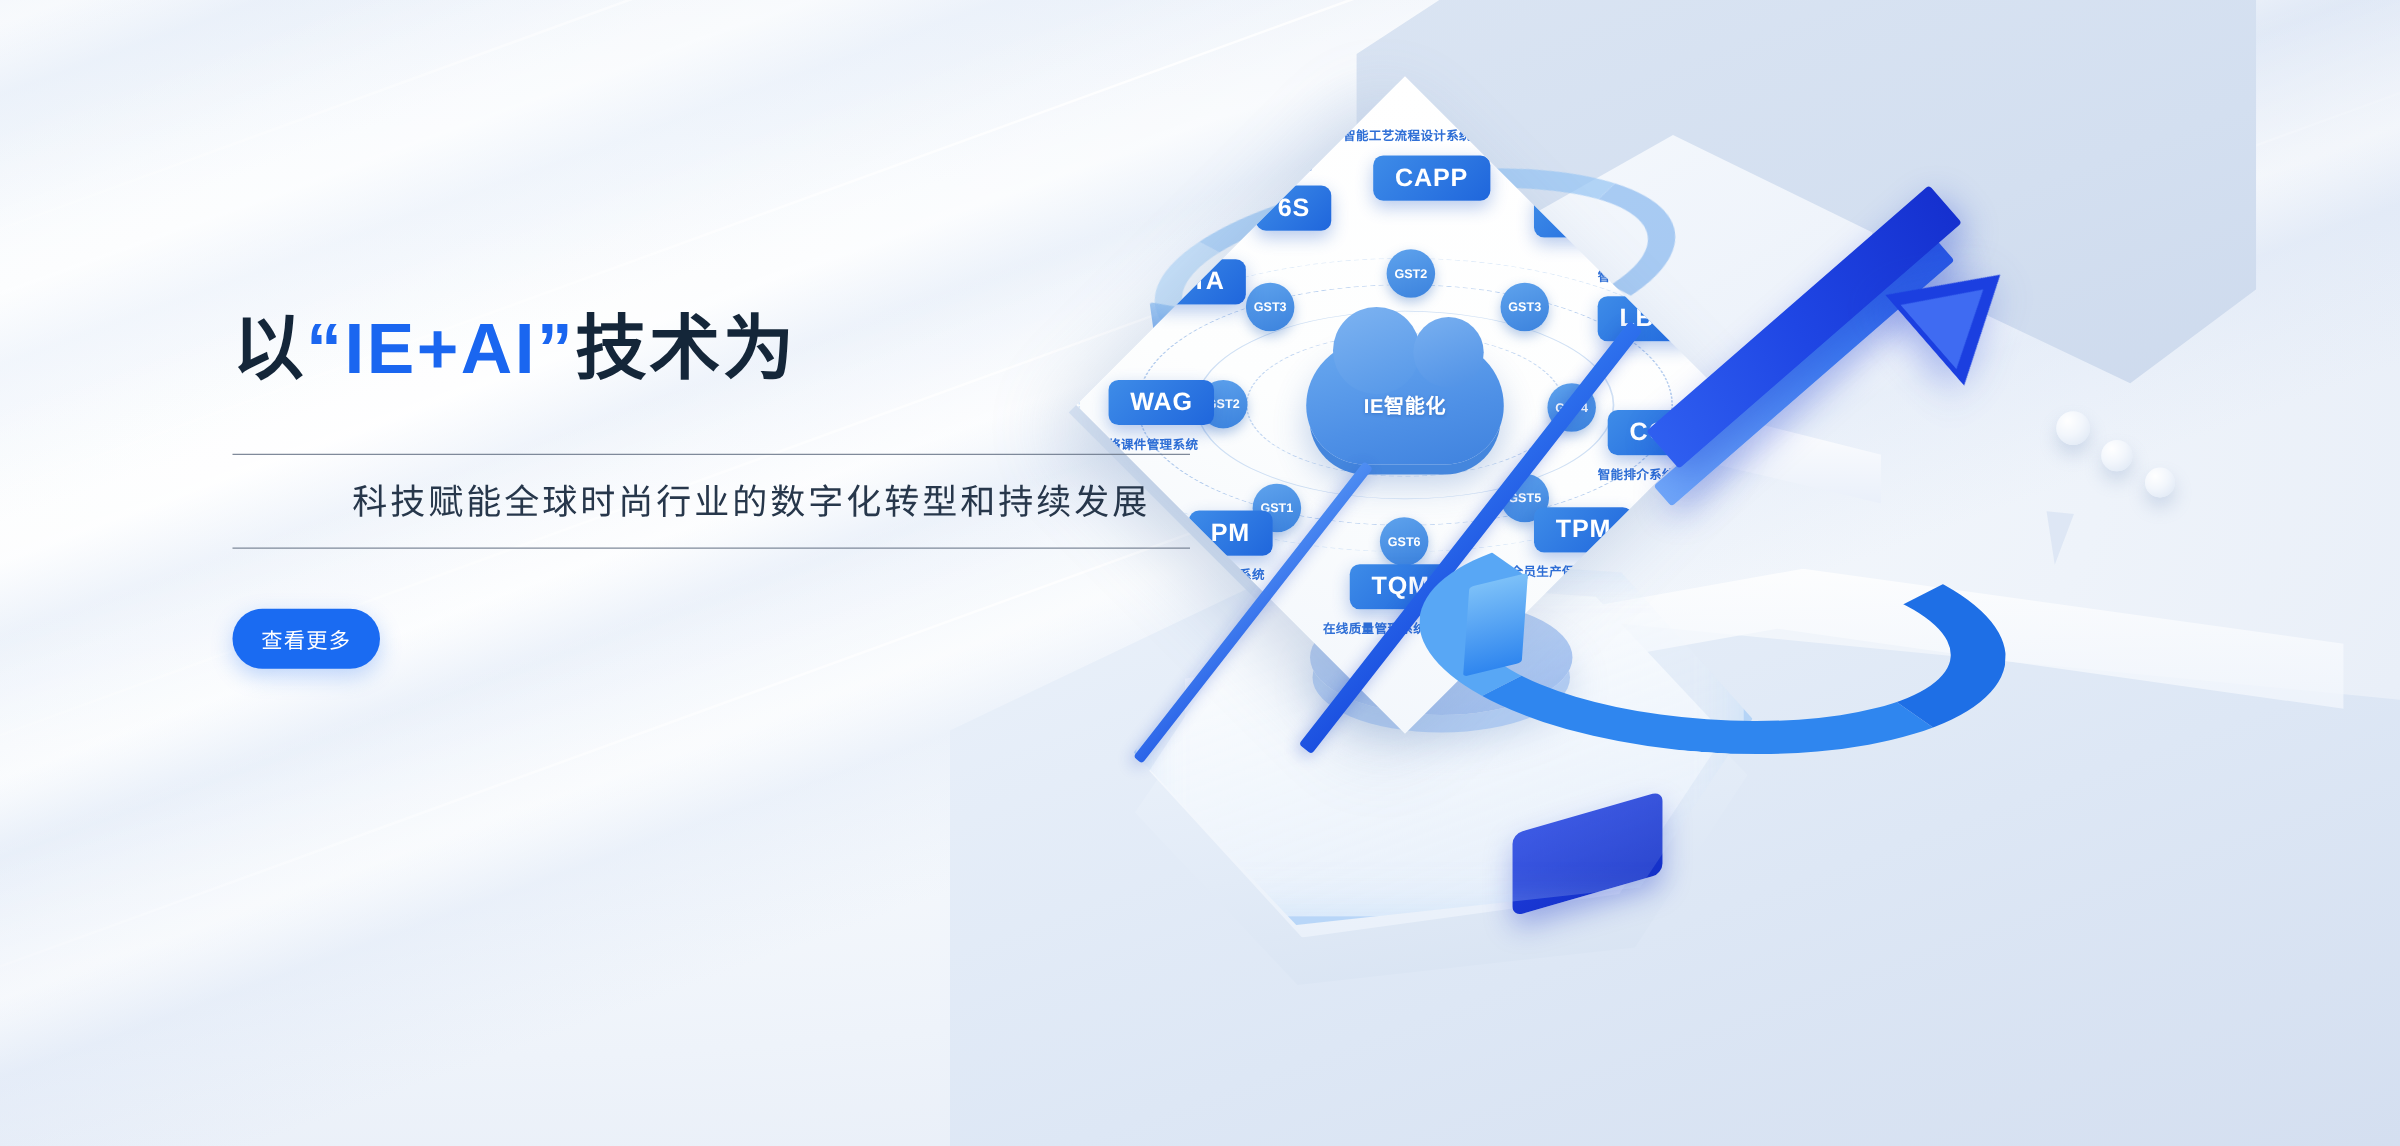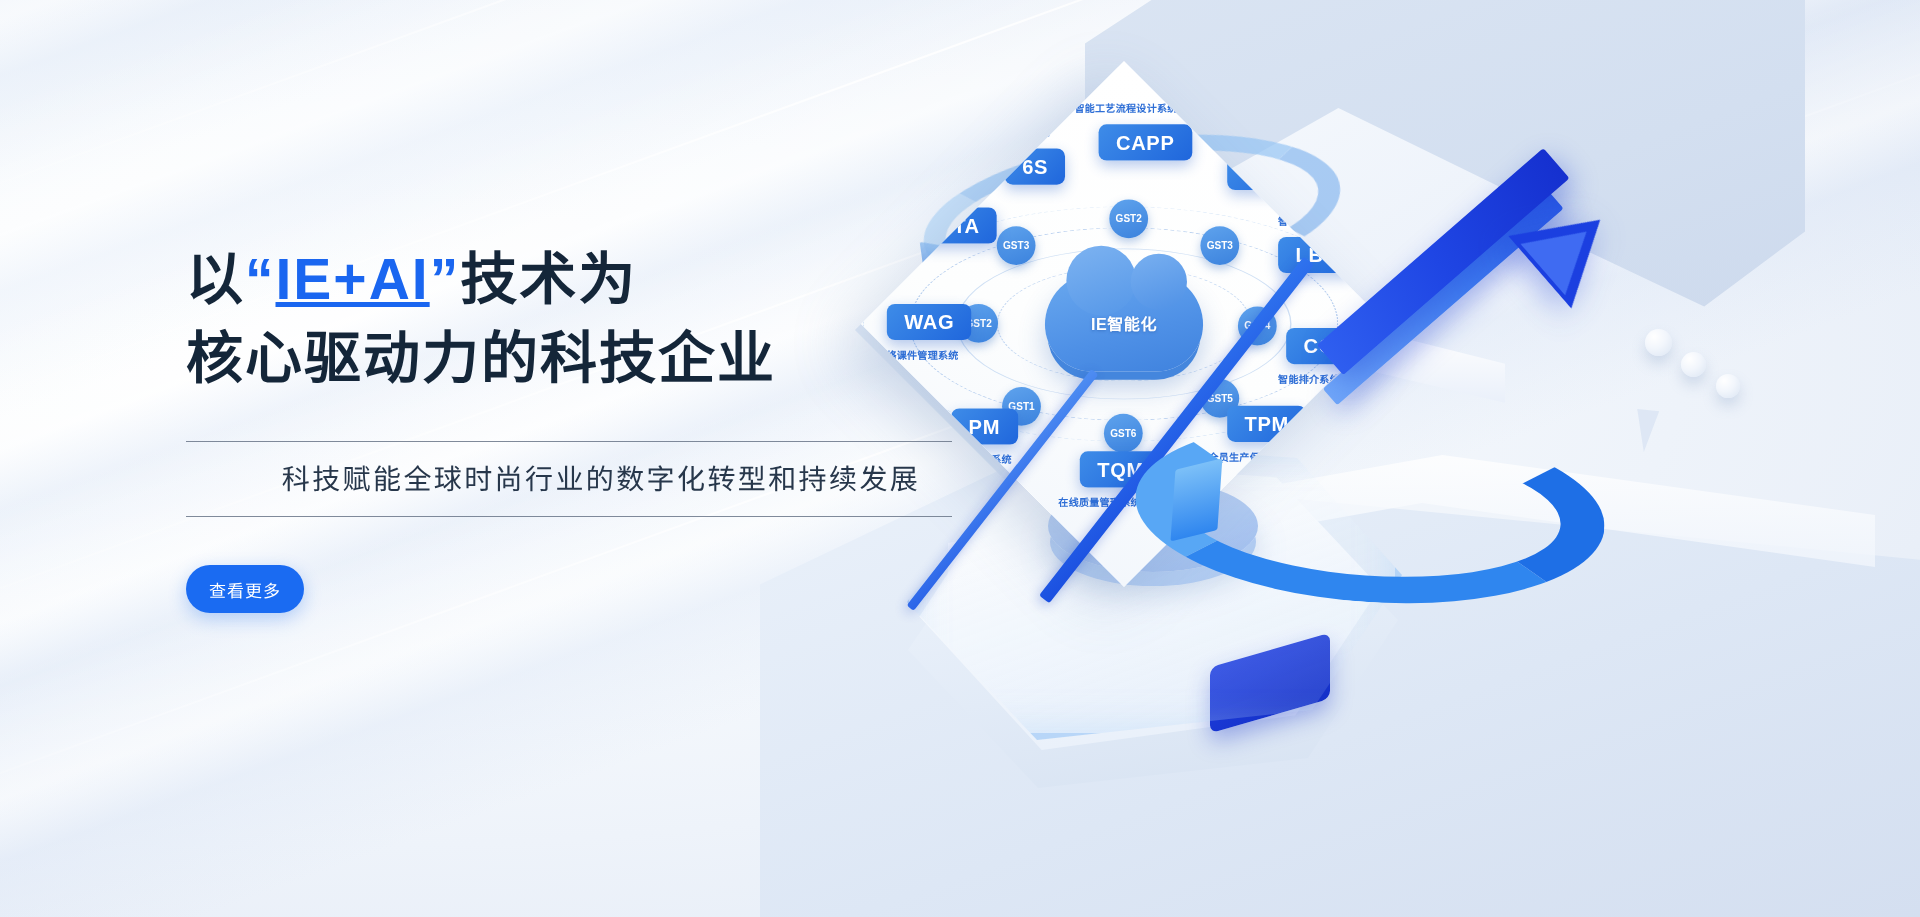--- a/index.html
+++ b/index.html
@@ -89,21 +89,21 @@
     z-index:12;
   }
   .headline {
     font-size:57px;
     font-weight:800;
     letter-spacing:2px;
     line-height:1.38;
     color:#142639;
     white-space:nowrap;
   }
-  .headline .accent { color:#1a66f0;text-decoration:underline; }
+  .headline .accent { color:#1a66f0; }
   .headline .quote  { color:#1a66f0; }
 
   .divider {
     height:1px;
     background:#6a7688;
     width:766px;
     margin-top:44px;
     opacity:.85;
   }
   .subtitle {
@@ -359,21 +359,20 @@
     <div class="plate slab-a"></div>
     <div class="plate slab-a-edge"></div>
     <div class="plate slab-b"></div>
   </div>
 
   <div class="content">
 
     <h1 class="headline">
       <span>以</span><span class="quote">“</span><span class="accent">IE+AI</span><span class="quote">”</span><span>技术为</span>
       <br>
-      <span>核心驱动力的科技企业</span>
     </h1>
 
     <div class="divider"></div>
     <p class="subtitle">科技赋能全球时尚行业的数字化转型和持续发展</p>
     <div class="divider" style="margin-top:0"></div>
 
     <button class="cta">查看更多</button>
   </div>
 
   <div class="art">

